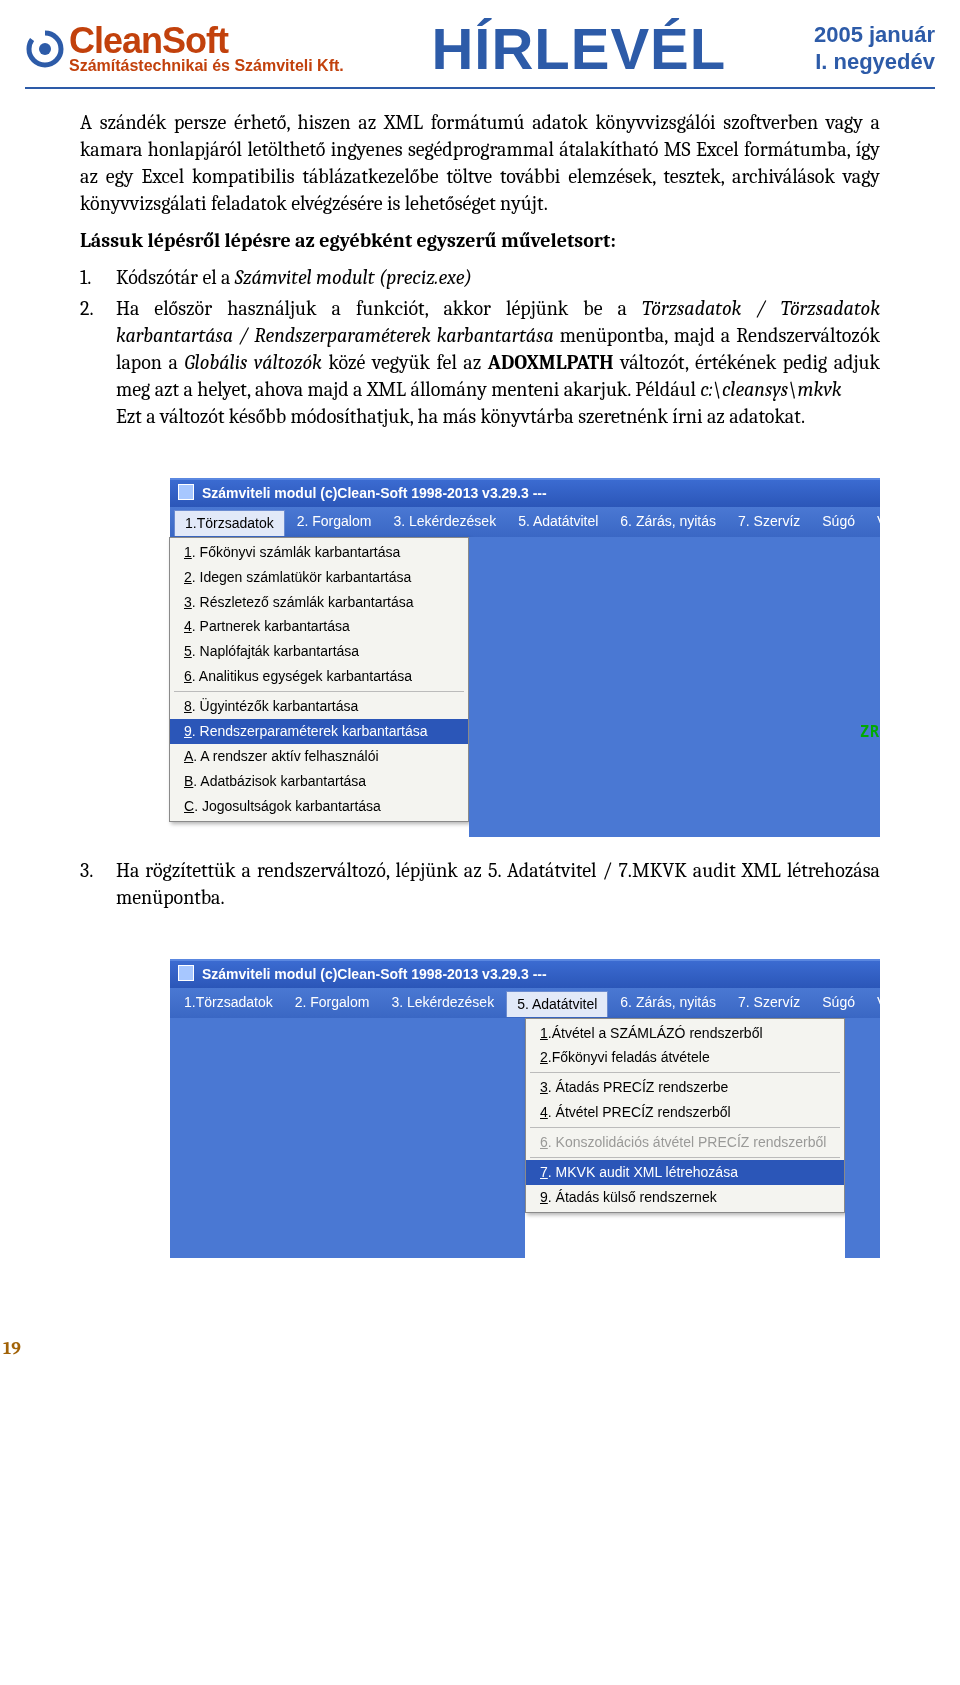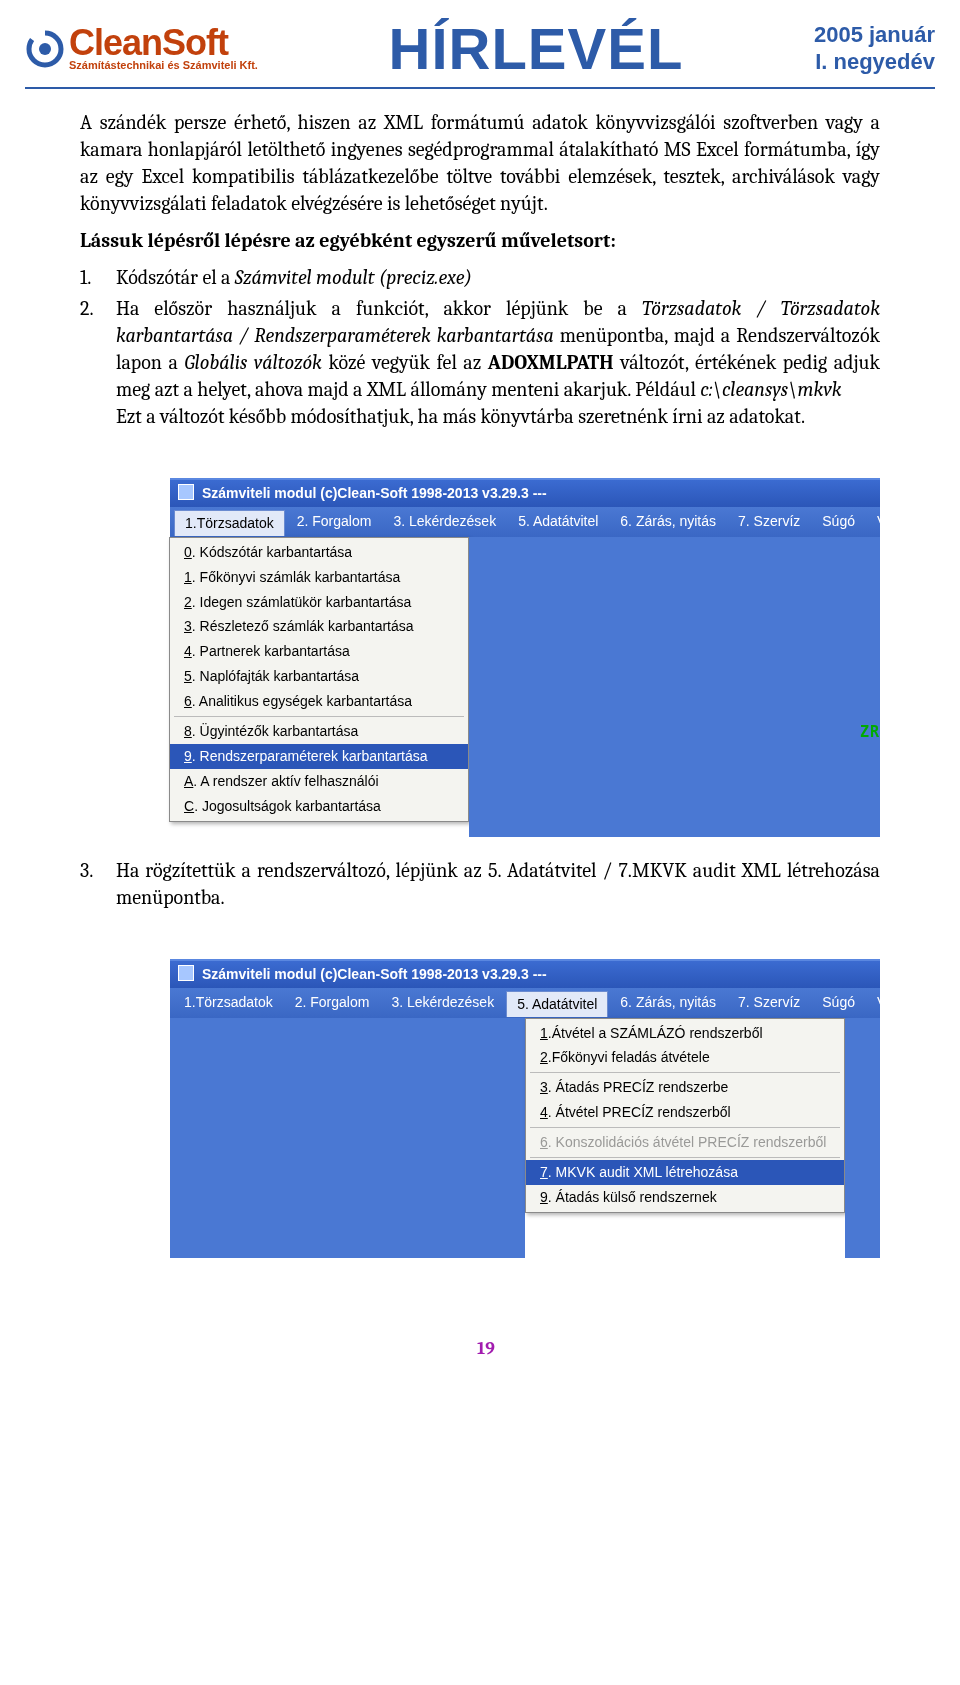--- a/index.html
+++ b/index.html
@@ -26,21 +26,21 @@
   .logo-text { line-height: 0.95; }
   .logo-name {
     font-family: Arial, sans-serif;
     font-weight: bold;
     font-size: 36px;
     letter-spacing: -1px;
   }
   .logo-sub {
     font-family: Arial, sans-serif;
     font-weight: bold;
-    font-size: 11px;
+    font-size: 16px;
   }
   .banner-title {
     font-family: Arial, sans-serif;
     font-weight: bold;
     font-size: 58px;
     color: #2d5ba8;
     letter-spacing: 1px;
     text-align: center;
     flex: 1;
   }
@@ -153,25 +153,24 @@
     font-family: monospace;
     font-size: 15px;
     font-weight: bold;
     letter-spacing: 1px;
   }
   .shot2-col { display: flex; align-items: flex-start; }
   .shot2-blue-left { background:#4a78d3; height: 240px; width: 355px; }
   .shot2-right-blue { background:#4a78d3; height: 240px; flex:1; }
 
   .page-number {
-    text-align: center;
-    color: #a21caf;
+    color: #a16207;
     font-weight: bold;
     font-size: 18px;
-    padding: 20px 0 30px 12px;
+    padding: 20px 0 30px 3px;
   }
 </style>
 </head>
 <body>
 
 <div class="page-header">
   <div class="logo-block">
     <span class="logo-mark">
       <svg width="40" height="40" viewBox="0 0 40 40">
         <circle cx="20" cy="20" r="16" fill="none" stroke="#2d5ba8" stroke-width="5" stroke-dasharray="60 100"></circle>
@@ -223,31 +222,31 @@
         <span class="mi">3. Lekérdezések</span>
         <span class="mi">5. Adatátvitel</span>
         <span class="mi">6. Zárás, nyitás</span>
         <span class="mi">7. Szervíz</span>
         <span class="mi">Súgó</span>
         <span class="mi">Vége</span>
       </div>
     <div class="shot1-body">
       <div class="shot1-right">
           <div class="dropdown" id="dd-right">
-            <div class="item"><span class="u">0</span>. Kódszótár karbantartása</div>
             <div class="item"><span class="u">1</span>. Főkönyvi számlák karbantartása</div>
             <div class="item"><span class="u">2</span>. Idegen számlatükör karbantartása</div>
             <div class="item"><span class="u">3</span>. Részletező számlák karbantartása</div>
             <div class="item"><span class="u">4</span>. Partnerek karbantartása</div>
             <div class="item"><span class="u">5</span>. Naplófajták karbantartása</div>
             <div class="item"><span class="u">6</span>. Analitikus egységek karbantartása</div>
             <div class="sep"></div>
             <div class="item"><span class="u">8</span>. Ügyintézők karbantartása</div>
             <div class="item highlight"><span class="u">9</span>. Rendszerparaméterek karbantartása</div>
             <div class="item"><span class="u">A</span>. A rendszer aktív felhasználói</div>
+            <div class="item"><span class="u">B</span>. Adatbázisok karbantartása</div>
             <div class="item"><span class="u">C</span>. Jogosultságok karbantartása</div>
           </div>
         </div>
       <div class="bluebg-fill">
         <span class="zr-label">ZR</span>
       </div>
     </div>
   </div>
 
   <ul class="list">

